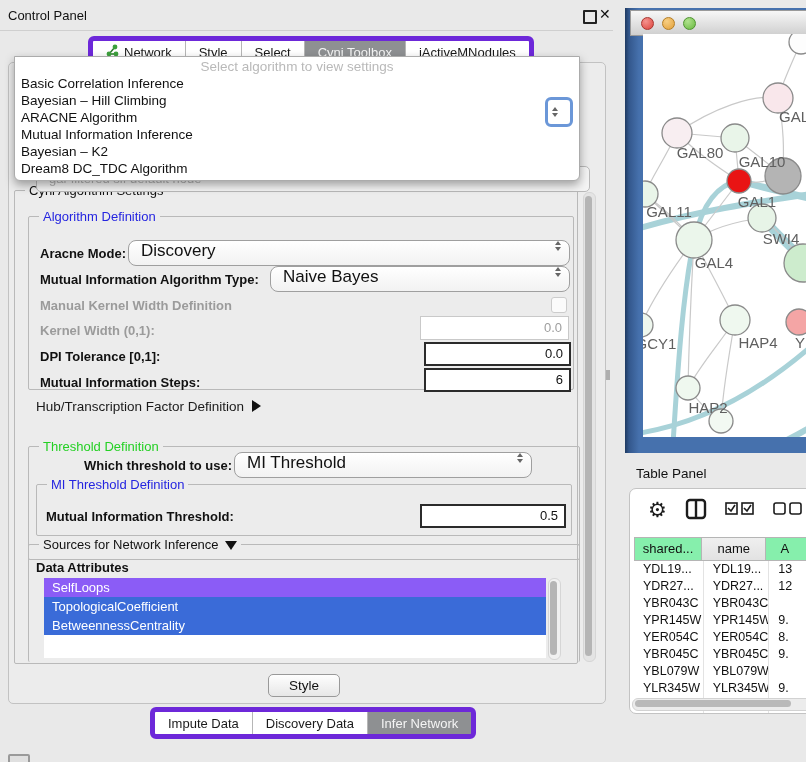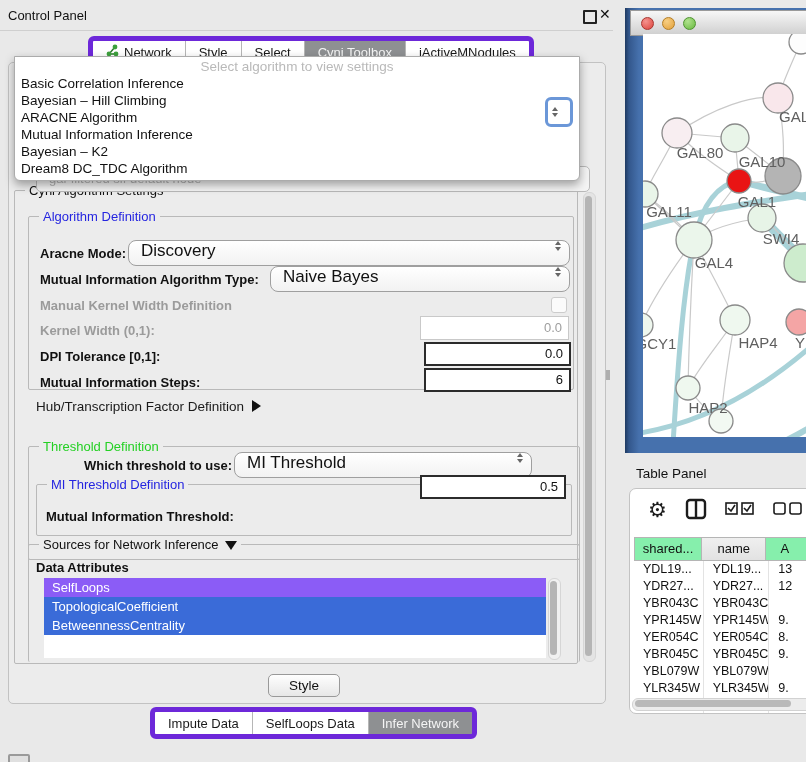--- a/index.html
+++ b/index.html
@@ -188,21 +188,21 @@
   <span class="val">MI Threshold</span>
   <span class="spin">
       <i class="up"></i>
       <i class="dn"></i>
     </span>
 </div>
 <div class="abs grp" style="left:36px;top:484px;width:534px;height:50px">
   <span class="grp-title t-blue">MI Threshold Definition</span>
 </div>
 <div class="abs lbl" style="left:46px;top:509px">Mutual Information Threshold:</div>
-<div class="abs nfield" style="left:420px;top:475px;width:130px">0.5</div>
+<div class="abs nfield" style="left:420px;top:504px;width:130px">0.5</div>
 
 <div class="abs grp" style="left:28px;top:544px;width:550px;height:117px;border-bottom:none">
   <span class="grp-title"><span>Sources for Network Inference</span><span class="tri-d"></span></span>
 </div>
 <div class="abs lbl" style="left:36px;top:560px">Data Attributes</div>
 <div class="abs attr-list" id="attr-list">
     <div class="attr-item" style="background: #8b5cf6;">SelfLoops</div>
     <div class="attr-item" style="background: rgb(58, 107, 216);">TopologicalCoefficient</div>
     <div class="attr-item" style="background: rgb(58, 107, 216);">BetweennessCentrality</div>
   </div>
@@ -214,21 +214,21 @@
   <span class="vthumb" style="top:3px;height:460px"></span>
 </div>
 
 <div class="abs btn" style="left:268px;top:674px;width:70px;height:21px">Style</div>
 <div class="abs" style="left:150px;top:707px">
   <div class="tabgroup" id="bottom-tabs">
       <div class="tab">
         <span>Impute Data</span>
       </div>
       <div class="tab">
-        <span>SelfLoops Data</span>
+        <span>Discovery Data</span>
       </div>
       <div class="tab sel">
         <span>Infer Network</span>
       </div>
     </div>
 </div>
 
 <div class="abs" style="left:606px;top:370px;width:4px;height:10px;background:#aeaeae"></div>
 <div class="abs" style="left:8px;top:754px;width:18px;height:8px;border:2px solid #9a9a9a;background:#e0e0e0;border-radius:2px"></div>
 

